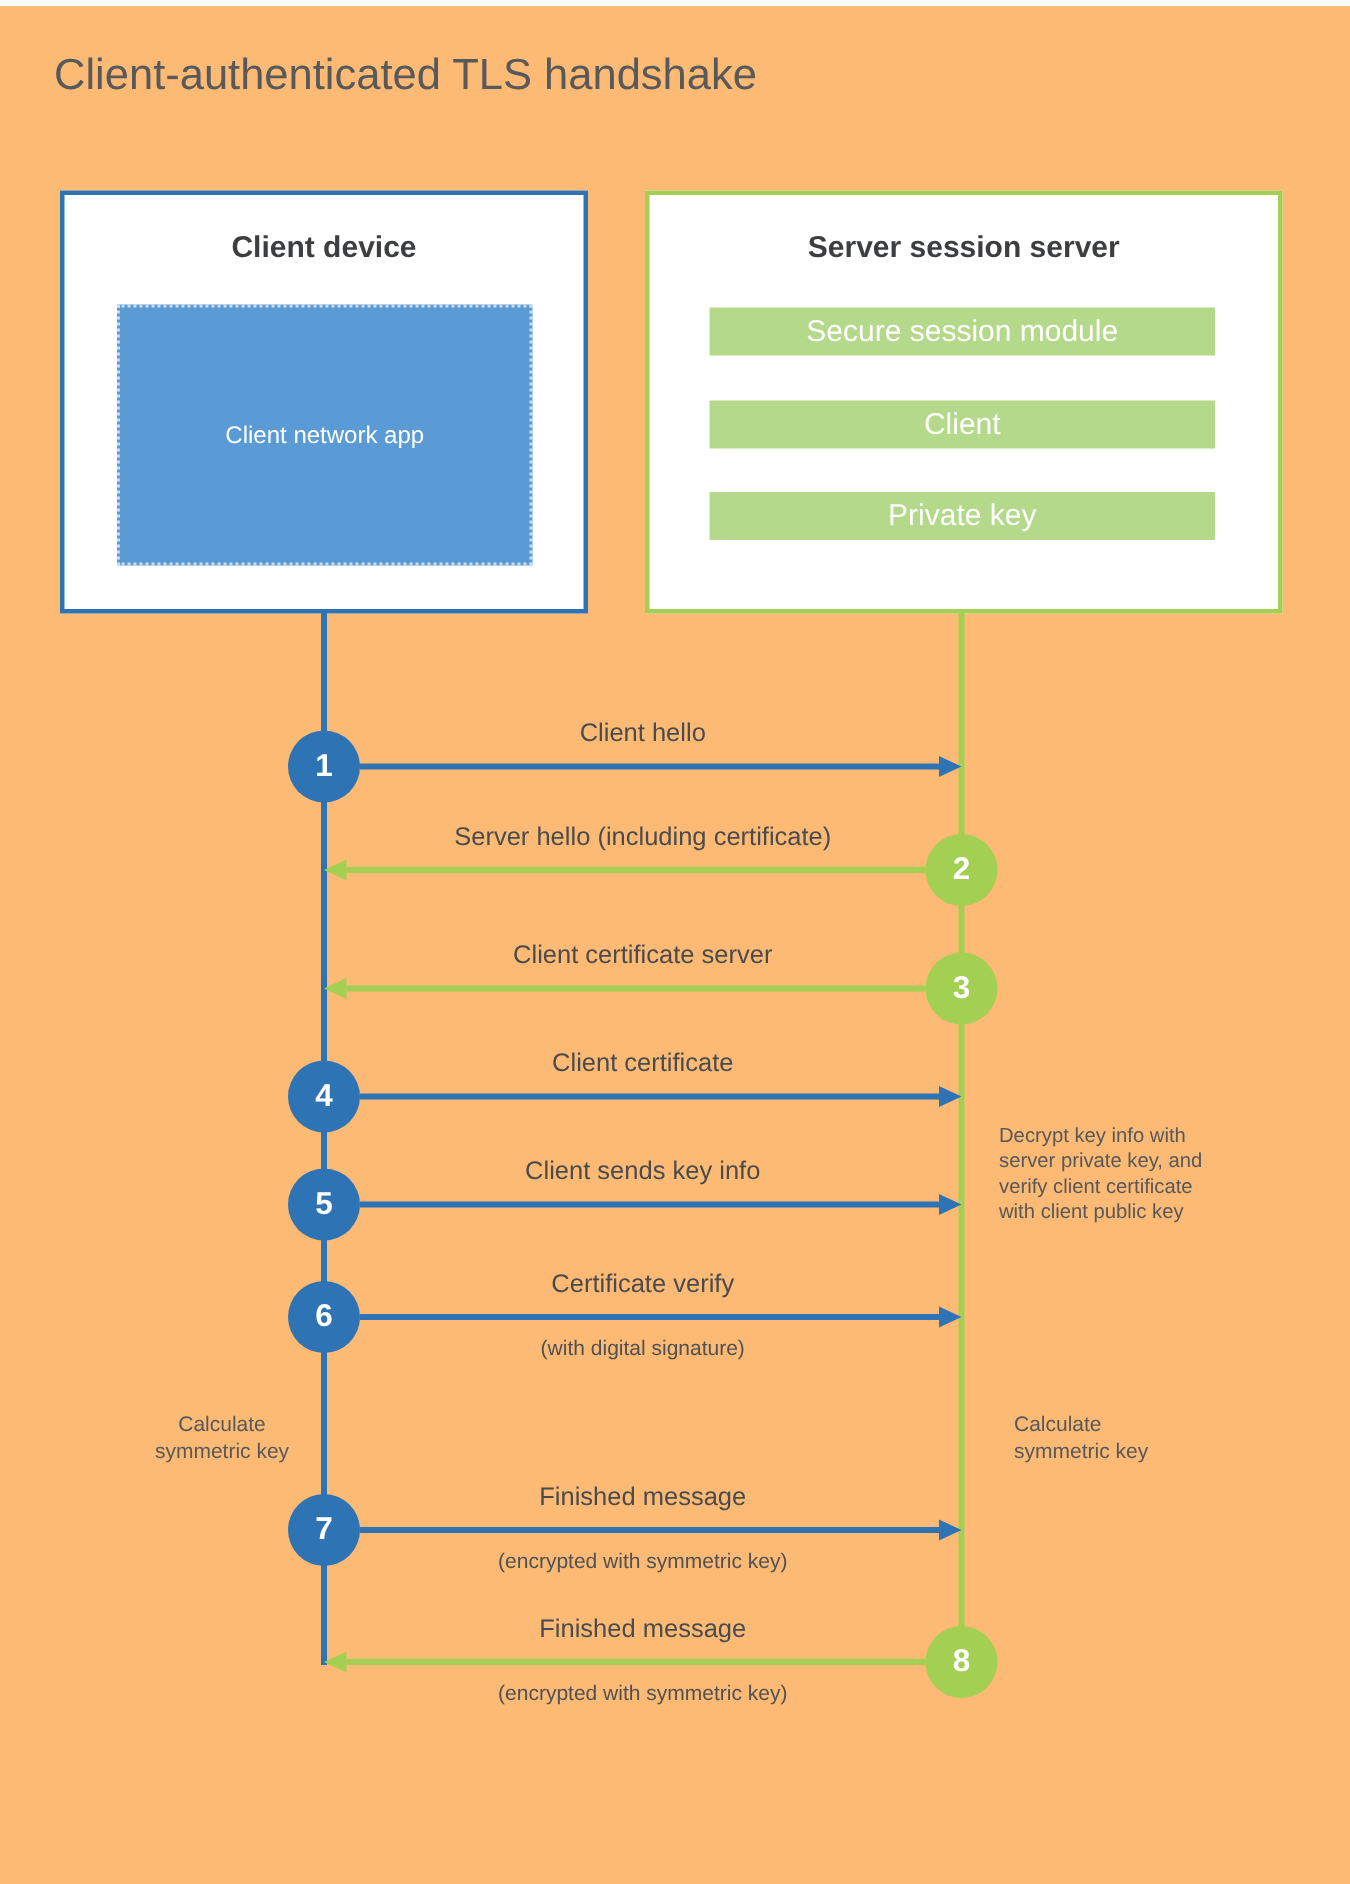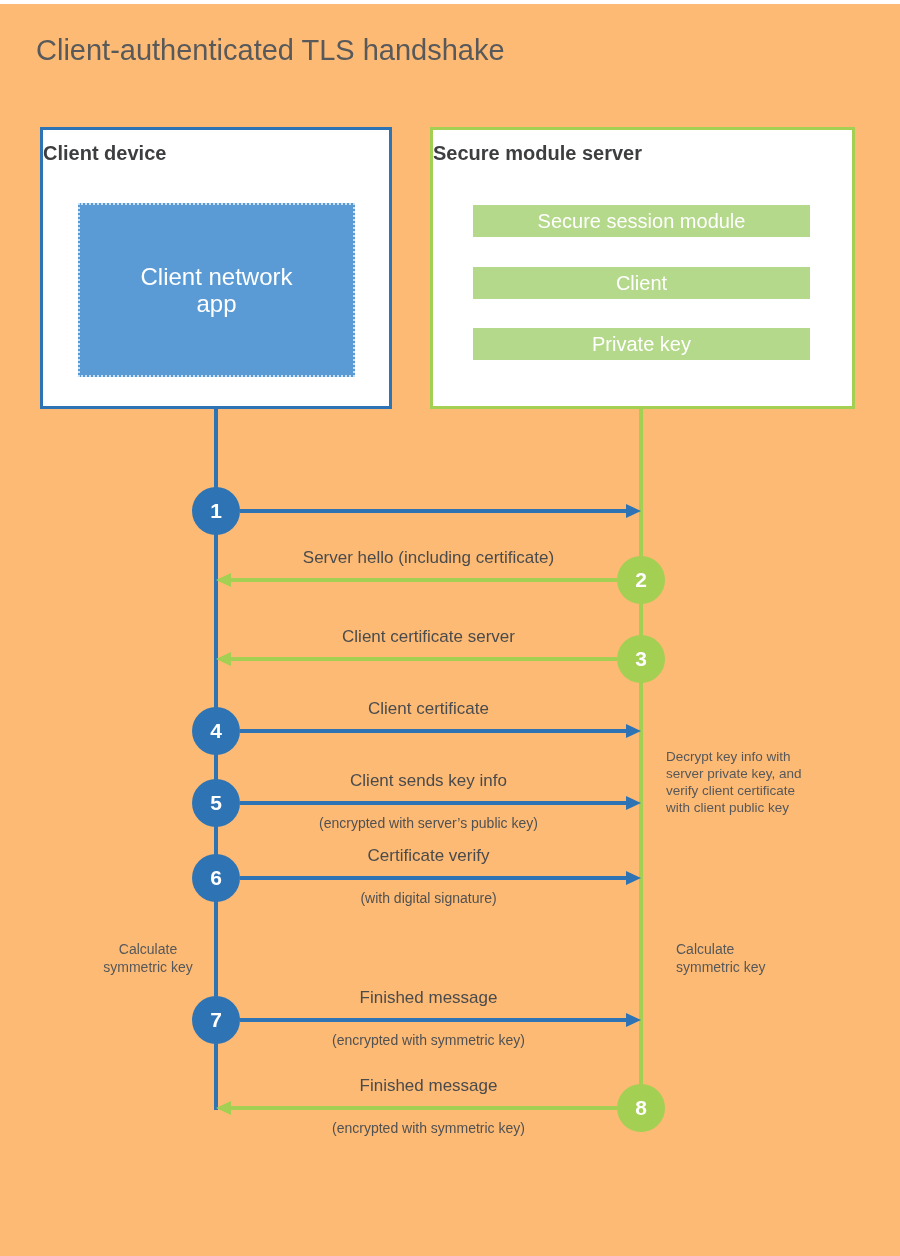--- a/index.html
+++ b/index.html
@@ -11,28 +11,28 @@
   }
   .title {
     position:absolute; left:36px; top:30px;
     font-size:29px; font-weight:300; color:#58595b; letter-spacing:0;
   }
   
   .actor-box { position:absolute; top:123px; height:282px; background:#fff; }
   .client-box { left:40px; width:352px; border:3px solid #2e74b5; }
   .server-box { left:430px; width:425px; border:3px solid #a3cf52; }
   .actor-heading {
-    position:absolute; left:0; right:0; top:12px; 
+    position:absolute; left:0; right:0; top:24px; text-align:center;
     font-size:20px; font-weight:700; color:#3d3e40;
   }
   .client-app {
     position:absolute; left:78px; top:199px; width:277px; height:174px;
     background:#5b9bd5; border:2px dotted #c9dff2;
     display:flex; align-items:center; justify-content:center;
-    color:#ffffff; font-size:24px; text-align:center;
+    color:#ffffff; font-size:16px; text-align:center;
   }
   .client-app span { display:block; width:170px; line-height:27px; }
   .module-bar {
     position:absolute; left:473px; width:337px; height:32px;
     background:#b5d98a; color:#ffffff; font-size:20px;
     display:flex; align-items:center; justify-content:center; text-align:right;
   }
   .bar-1 { top:201px; } .bar-2 { top:263px; } .bar-3 { top:324px; }
   
   .lifeline { position:absolute; width:4px; top:403px; }
@@ -85,30 +85,31 @@
   <div class="title">Client-authenticated TLS handshake</div>
 
   <div class="actor-box client-box">
     <div class="actor-heading">Client device</div>
   </div>
   <div class="client-app">
     <span>Client network app</span>
   </div>
 
   <div class="actor-box server-box">
-    <div class="actor-heading">Secure module server</div>
+    <div class="actor-heading">Server session server</div>
   </div>
   <div class="module-bar bar-1">Secure session module</div>
   <div class="module-bar bar-2">Client</div>
   <div class="module-bar bar-3">Private key</div>
 
   <div class="lifeline lifeline-client"></div>
   <div class="lifeline lifeline-server"></div>
 
   <div class="msg" style="--y:507px">
+    <div class="msg-label">Client hello</div>
     <div class="arrow blue right"></div>
     <div class="step-circle blue">1</div>
   </div>
 
   <div class="msg" style="--y:576px">
     <div class="msg-label">Server hello (including certificate)</div>
     <div class="arrow green left"></div>
     <div class="step-circle green">2</div>
   </div>
 
@@ -119,21 +120,20 @@
   </div>
 
   <div class="msg" style="--y:727px">
     <div class="msg-label">Client certificate</div>
     <div class="arrow blue right"></div>
     <div class="step-circle blue">4</div>
   </div>
 
   <div class="msg" style="--y:799px">
     <div class="msg-label">Client sends key info</div>
-    <div class="msg-sub">(encrypted with server’s public key)</div>
     <div class="arrow blue right"></div>
     <div class="step-circle blue">5</div>
   </div>
 
   <div class="msg" style="--y:874px">
     <div class="msg-label">Certificate verify</div>
     <div class="msg-sub">(with digital signature)</div>
     <div class="arrow blue right"></div>
     <div class="step-circle blue">6</div>
   </div>

